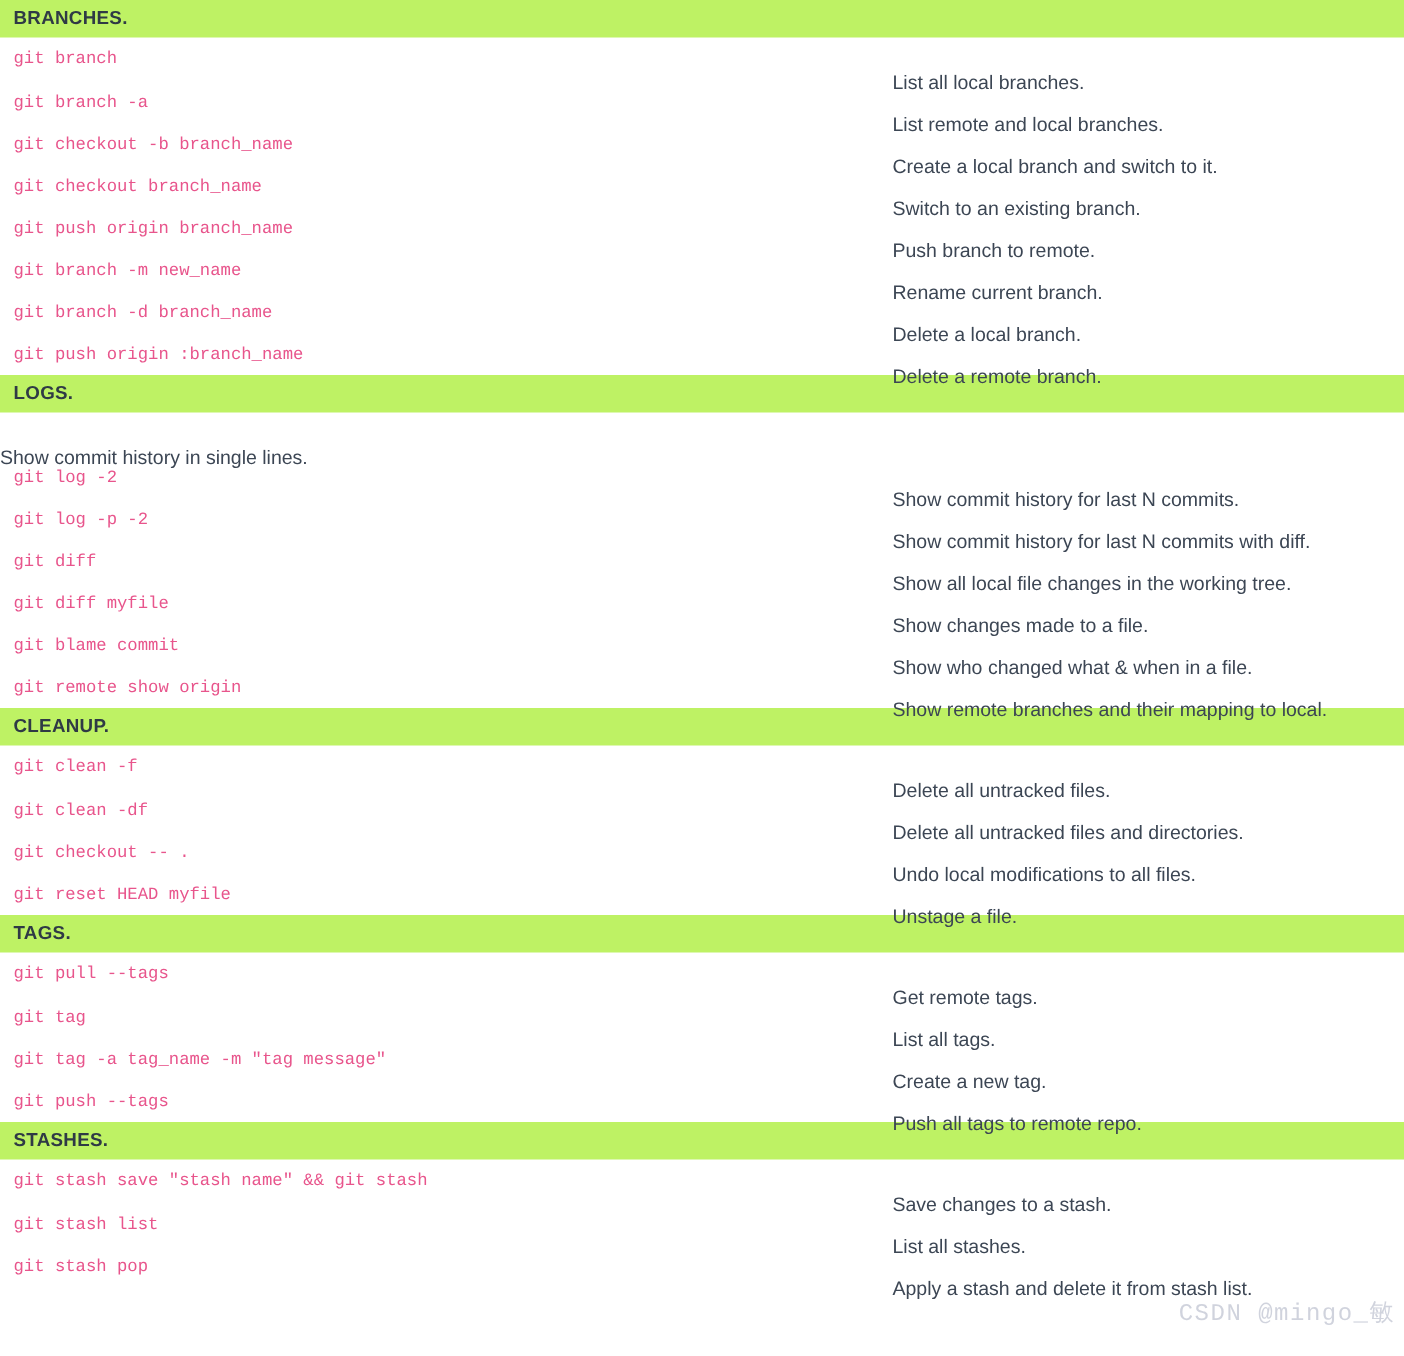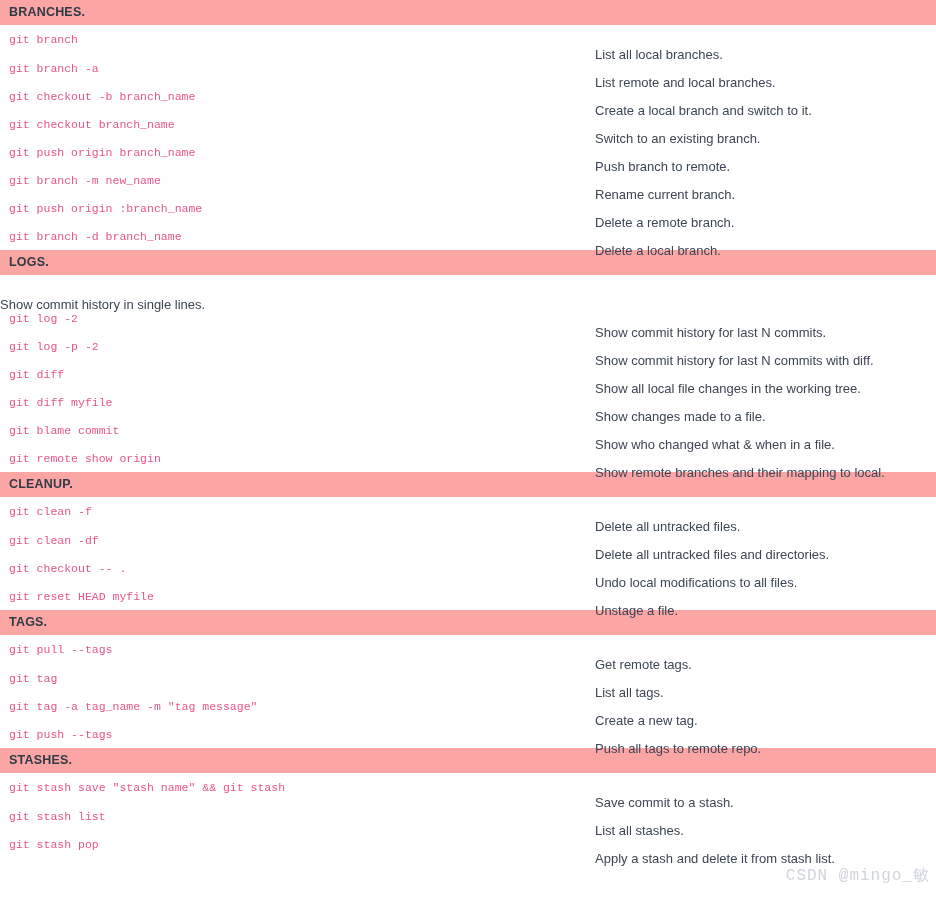--- a/index.html
+++ b/index.html
@@ -15,21 +15,21 @@
     overflow: hidden;
   }
   #sheet {
     width: 936px;
     position: relative;
   }
   .section {
     width: 936px;
   }
   .section-header {
-    background: #fca5a5;
+    background: #bef264;
     height: 25px;
     line-height: 25px;
     padding: 0 0 0 9px;
     font-size: 12.5px;
     font-weight: bold;
     color: #2f3a45;
     letter-spacing: 0.2px;
     box-sizing: border-box;
     font-family: "Liberation Sans", sans-serif;
   }
@@ -103,27 +103,27 @@
         </div>
         <div class="row">
           <div class="cmd">git push origin branch_name</div>
           <div class="desc">Push branch to remote.</div>
         </div>
         <div class="row">
           <div class="cmd">git branch -m new_name</div>
           <div class="desc">Rename current branch.</div>
         </div>
         <div class="row">
+          <div class="cmd">git branch -d branch_name</div>
+          <div class="desc">Delete a local branch.</div>
+        </div>
+        <div class="row">
           <div class="cmd">git push origin :branch_name</div>
           <div class="desc">Delete a remote branch.</div>
         </div>
-        <div class="row">
-          <div class="cmd">git branch -d branch_name</div>
-          <div class="desc">Delete a local branch.</div>
-        </div>
       </div>
     </div>
     <div class="section">
       <div class="section-header">LOGS.</div>
       <div class="rows">
         <div class="row first">
           <div class="desc">Show commit history in single lines.</div>
         </div>
         <div class="row">
           <div class="cmd">git log -2</div>
@@ -191,21 +191,21 @@
           <div class="cmd">git push --tags</div>
           <div class="desc">Push all tags to remote repo.</div>
         </div>
       </div>
     </div>
     <div class="section">
       <div class="section-header">STASHES.</div>
       <div class="rows">
         <div class="row first">
           <div class="cmd">git stash save "stash name" &amp;&amp; git stash</div>
-          <div class="desc">Save commit to a stash.</div>
+          <div class="desc">Save changes to a stash.</div>
         </div>
         <div class="row">
           <div class="cmd">git stash list</div>
           <div class="desc">List all stashes.</div>
         </div>
         <div class="row">
           <div class="cmd">git stash pop</div>
           <div class="desc">Apply a stash and delete it from stash list.</div>
         </div>
       </div>

